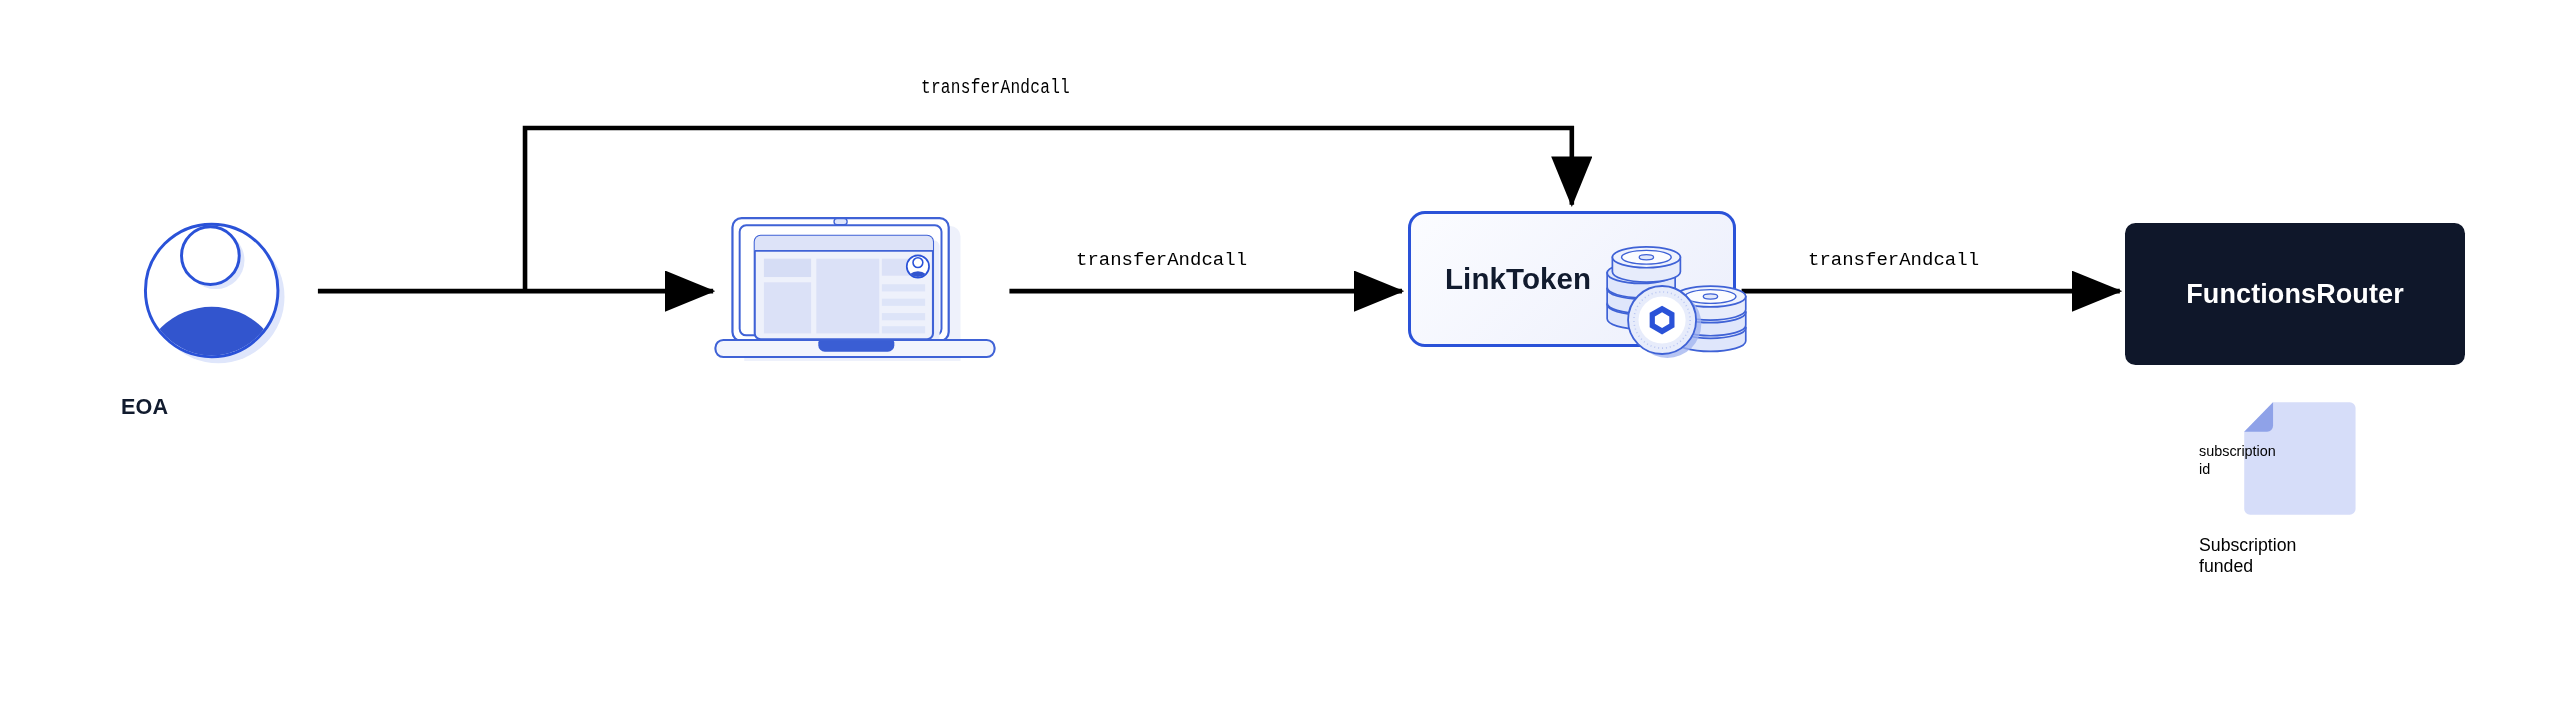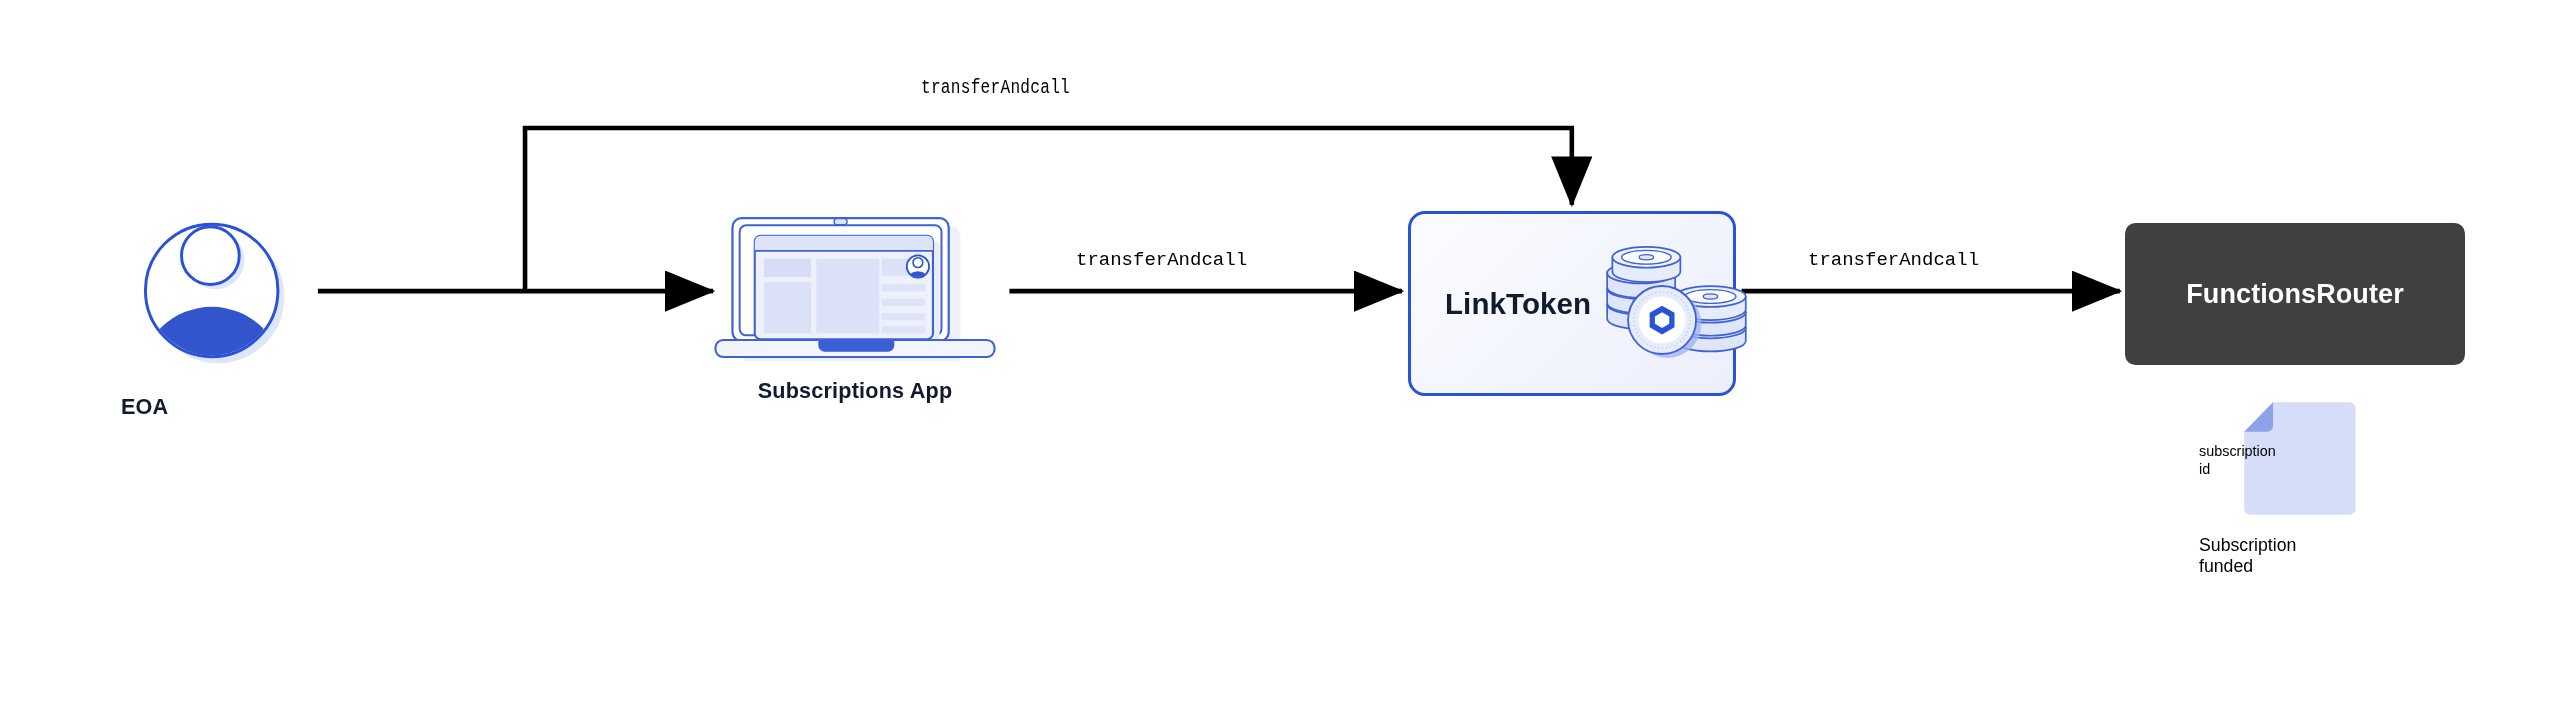--- a/index.html
+++ b/index.html
@@ -53,21 +53,21 @@
     width: 308px;
     height: 164px;
     position: relative;
   }
   
   #linktoken-box {
     position: absolute;
     left: 1408px;
     top: 211px;
     width: 328px;
-    height: 185px;
+    height: 136px;
     border: 3.3px solid #2a52d8;
     border-radius: 17px;
     background: linear-gradient(135deg, #fbfcff 0%, #eceffc 100%);
     box-sizing: border-box;
   }
   #linktoken-label {
     position: absolute;
     left: 34px;
     top: 50%;
     transform: translateY(-50%);
@@ -84,21 +84,21 @@
     width: 170px;
     height: 131px;
   }
   
   #functionsrouter-box {
     position: absolute;
     left: 2125px;
     top: 223px;
     width: 340px;
     height: 142px;
-    background: #404040;
+    background: #0f172a;
     border-radius: 10.5px;
     display: flex;
     align-items: center;
     justify-content: center;
   }
   #functionsrouter-label {
     font-size: 27px;
     font-weight: bold;
     color: #ffffff;
     letter-spacing: 0.1px;
@@ -248,21 +248,20 @@
         </clipPath>
       <g clip-path="url(#appAvClip)">
         <ellipse cx="331" cy="128" rx="17" ry="15" fill="#3255ce"></ellipse>
       </g>
       <circle cx="331" cy="100" r="7.5" fill="#ffffff" stroke="#2a52d8" stroke-width="2.4"></circle>
 
       <rect x="22" y="218" width="426" height="26" rx="12" fill="#f3f5fd" stroke="#3f62d6" stroke-width="3.2"></rect>
       <path d="M182,219 h110 a3,3 0 0 1 3,3 v4 a10,10 0 0 1 -10,10 h-96 a10,10 0 0 1 -10,-10 v-4 a3,3 0 0 1 3,-3 z" fill="#3a5ed4"></path>
     </svg>
   </div>
-  <div id="app-label">Subscriptions App</div>
 </div>
 
 <div id="linktoken-box">
   <div id="linktoken-label">LinkToken</div>
   <div id="coin-stack">
     <svg viewBox="0 0 260 200" width="170" height="131" style="overflow:visible" xmlns="http://www.w3.org/2000/svg">
 
       <g stroke="#3f62d6" stroke-width="2.6" fill="#dfe6fb">
         <path d="M14,112 v22 a52,16 0 0 0 104,0 v-22 z"></path>
         <ellipse cx="66" cy="112" rx="52" ry="16"></ellipse>

